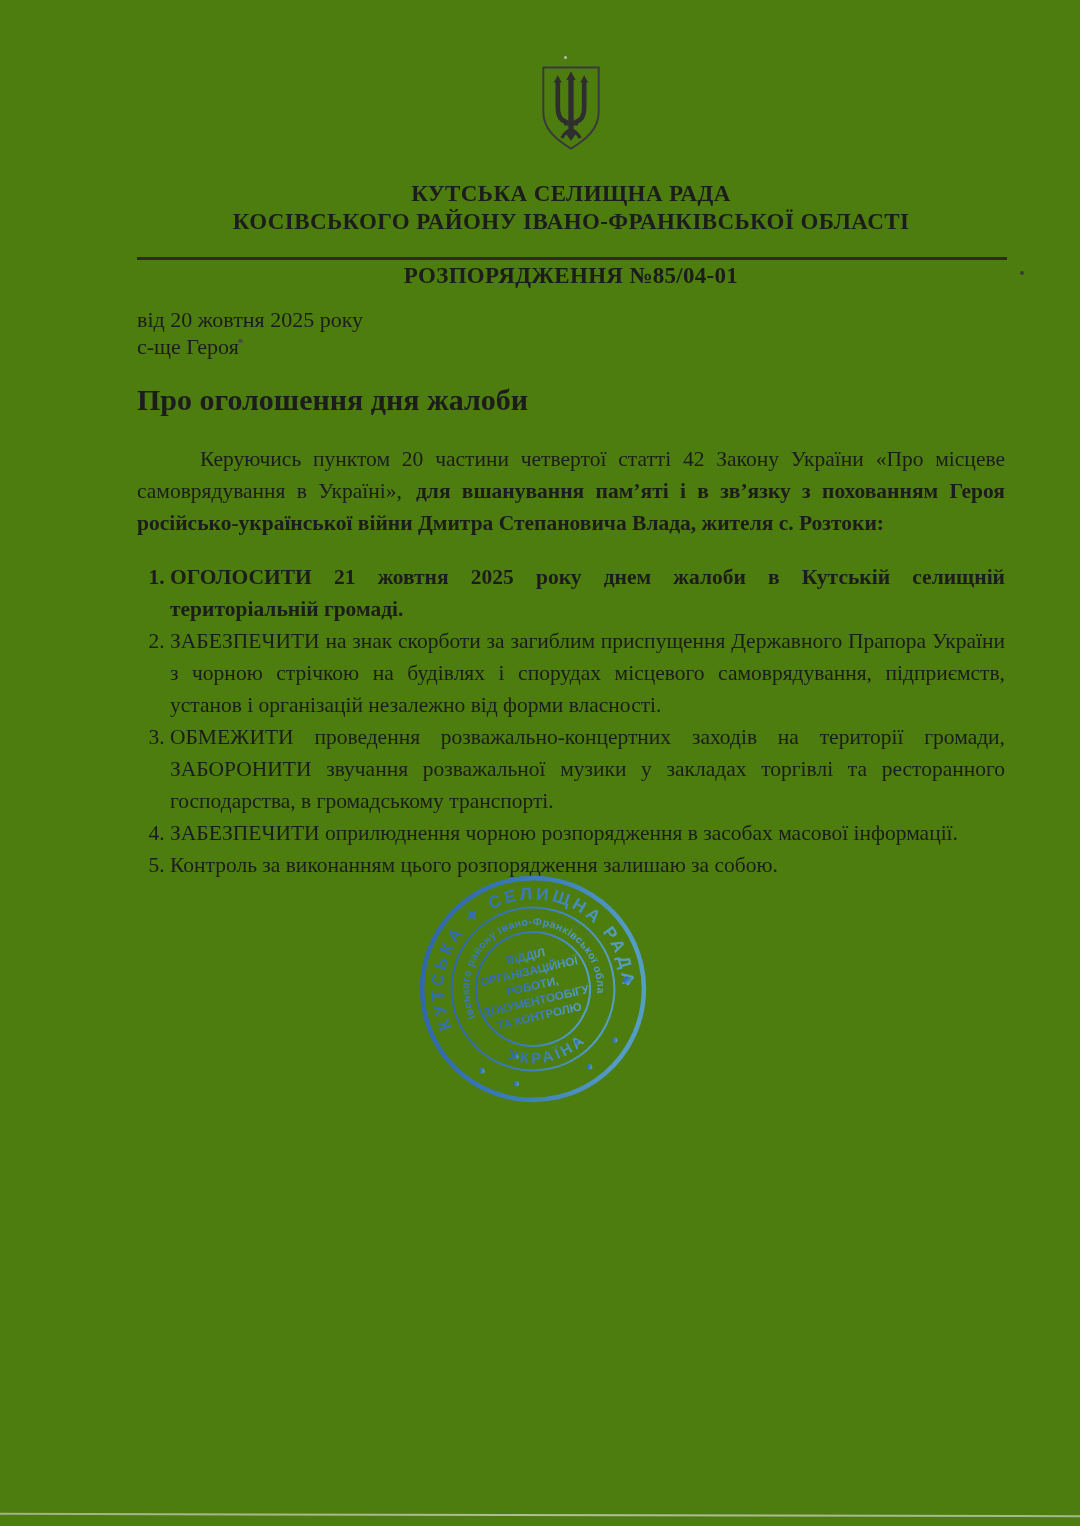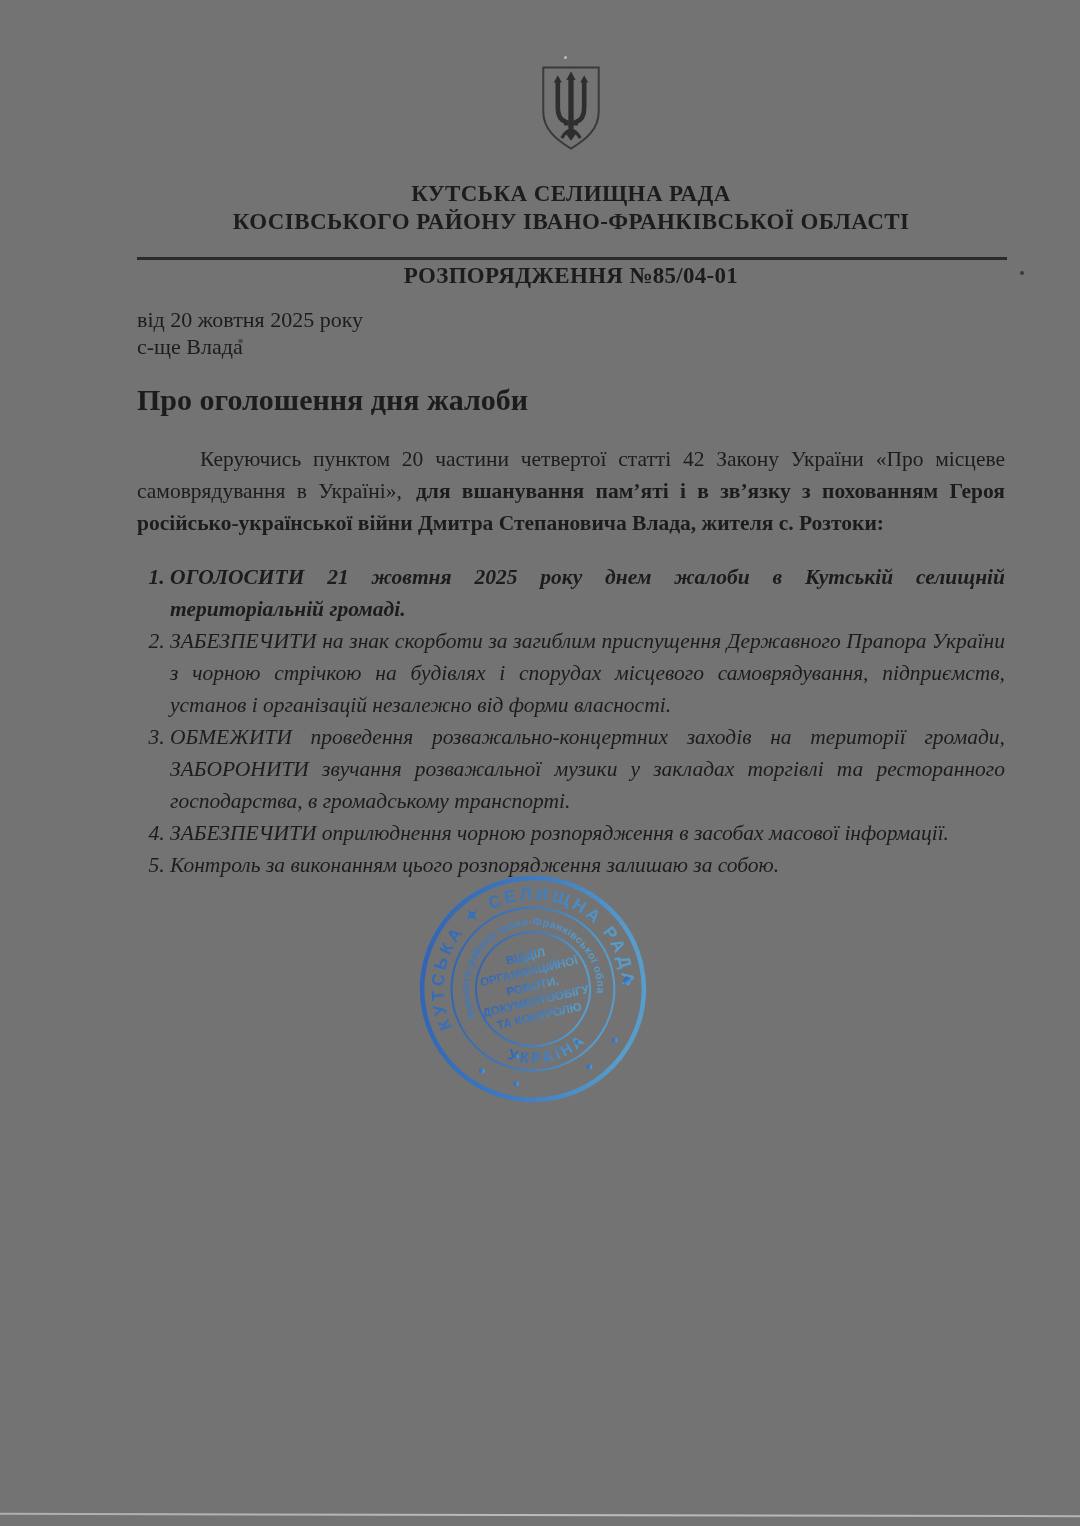--- a/index.html
+++ b/index.html
@@ -1,35 +1,35 @@
 <!DOCTYPE html>
 <html><head>
 <meta charset="utf-8">
 <style>
   html,body{margin:0;padding:0;background:#e9e9e9;}
   .page{
     position:relative;
     width:1080px;height:1526px;
     margin:0 auto;
-    background:#737373;
+    background:#4d7c0f;
     font-family:"Liberation Serif", serif;
     color:#1c1c1c;
     overflow:hidden;
   }
   .content{position:absolute;left:137px;top:0;width:868px;}
   .emblem-wrap{padding-top:64px;text-align:center;}
   .org-line{ text-align:center;font-weight:bold;font-size:23px;line-height:28px;letter-spacing:.4px;}
   .org-line.first{margin-top:24px;}
   .rule{height:3px;background:#2b2b2b;margin-top:21px;width:870px;}
   .doc-title{text-align:center;font-weight:bold;font-size:23px;line-height:27px;margin-top:2px;letter-spacing:.3px;}
   .date-row{display:flex;justify-content:space-between;font-size:22px;line-height:27px;margin-top:17px;flex-direction:column;}
   .subject{font-weight:bold;font-size:30px;line-height:26px;margin-top:27px;}
   .lead{font-size:21.5px;line-height:32px;text-align:justify;text-indent:63px;margin-top:30px;}
   .lead .b{font-weight:bold;margin-left:14px;}
-  ol.resolution{margin:12px 0 0 0;padding-left:33px;font-size:21.5px;line-height:32px;font-style:italic;}
+  ol.resolution{margin:12px 0 0 0;padding-left:33px;font-size:21.5px;line-height:32px;}
   ol.resolution li{text-align:justify;padding-left:0;}
   ol.resolution li.bold{font-weight:bold;}
   .sign-row{display:flex;justify-content:space-between;margin-top:74px;font-size:22px;line-height:27px;}
   .sign-name{margin-right:62px;}
   
   .stamp{position:absolute;left:416px;top:872px;width:234px;height:234px;transform:rotate(-13deg);opacity:.93;}
   .st-outer{font-family:"Liberation Sans",sans-serif;font-weight:bold;font-size:17px;letter-spacing:3.2px;}
   .st-mid{font-family:"Liberation Sans",sans-serif;font-weight:bold;font-size:10.5px;letter-spacing:.4px;}
   .st-bot{font-family:"Liberation Sans",sans-serif;font-weight:bold;font-size:15px;letter-spacing:3px;}
   .st-center{font-family:"Liberation Sans",sans-serif;font-weight:bold;font-size:11.5px;text-anchor:middle;}
@@ -64,21 +64,21 @@
 
     <div class="org-line first">КУТСЬКА СЕЛИЩНА РАДА</div>
     <div class="org-line">КОСІВСЬКОГО РАЙОНУ ІВАНО-ФРАНКІВСЬКОЇ ОБЛАСТІ</div>
 
     <div class="rule"></div>
 
     <div class="doc-title">РОЗПОРЯДЖЕННЯ №85/04-01</div>
 
     <div class="date-row">
       <span>від 20 жовтня 2025 року</span>
-      <span>с-ще Влада</span>
+      <span>с-ще Героя</span>
     </div>
 
     <div class="subject">Про оголошення дня жалоби</div>
 
     <p class="lead"><span>Керуючись пунктом 20 частини четвертої статті 42 Закону України «Про місцеве самоврядування в Україні»,</span><span class="b">для вшанування пам’яті і в зв’язку з похованням Героя російсько-української війни Дмитра Степановича Влада, жителя с. Розтоки:</span></p>
 
     <ol class="resolution">
       <li class="bold">ОГОЛОСИТИ 21 жовтня 2025 року днем жалоби в Кутській селищній територіальній громаді.</li>
       <li>ЗАБЕЗПЕЧИТИ на знак скорботи за загиблим приспущення Державного Прапора України з чорною стрічкою на будівлях і спорудах місцевого самоврядування, підприємств, установ і організацій незалежно від форми власності.</li>
       <li>ОБМЕЖИТИ проведення розважально-концертних заходів на території громади, ЗАБОРОНИТИ звучання розважальної музики у закладах торгівлі та ресторанного господарства, в громадському транспорті.</li>

